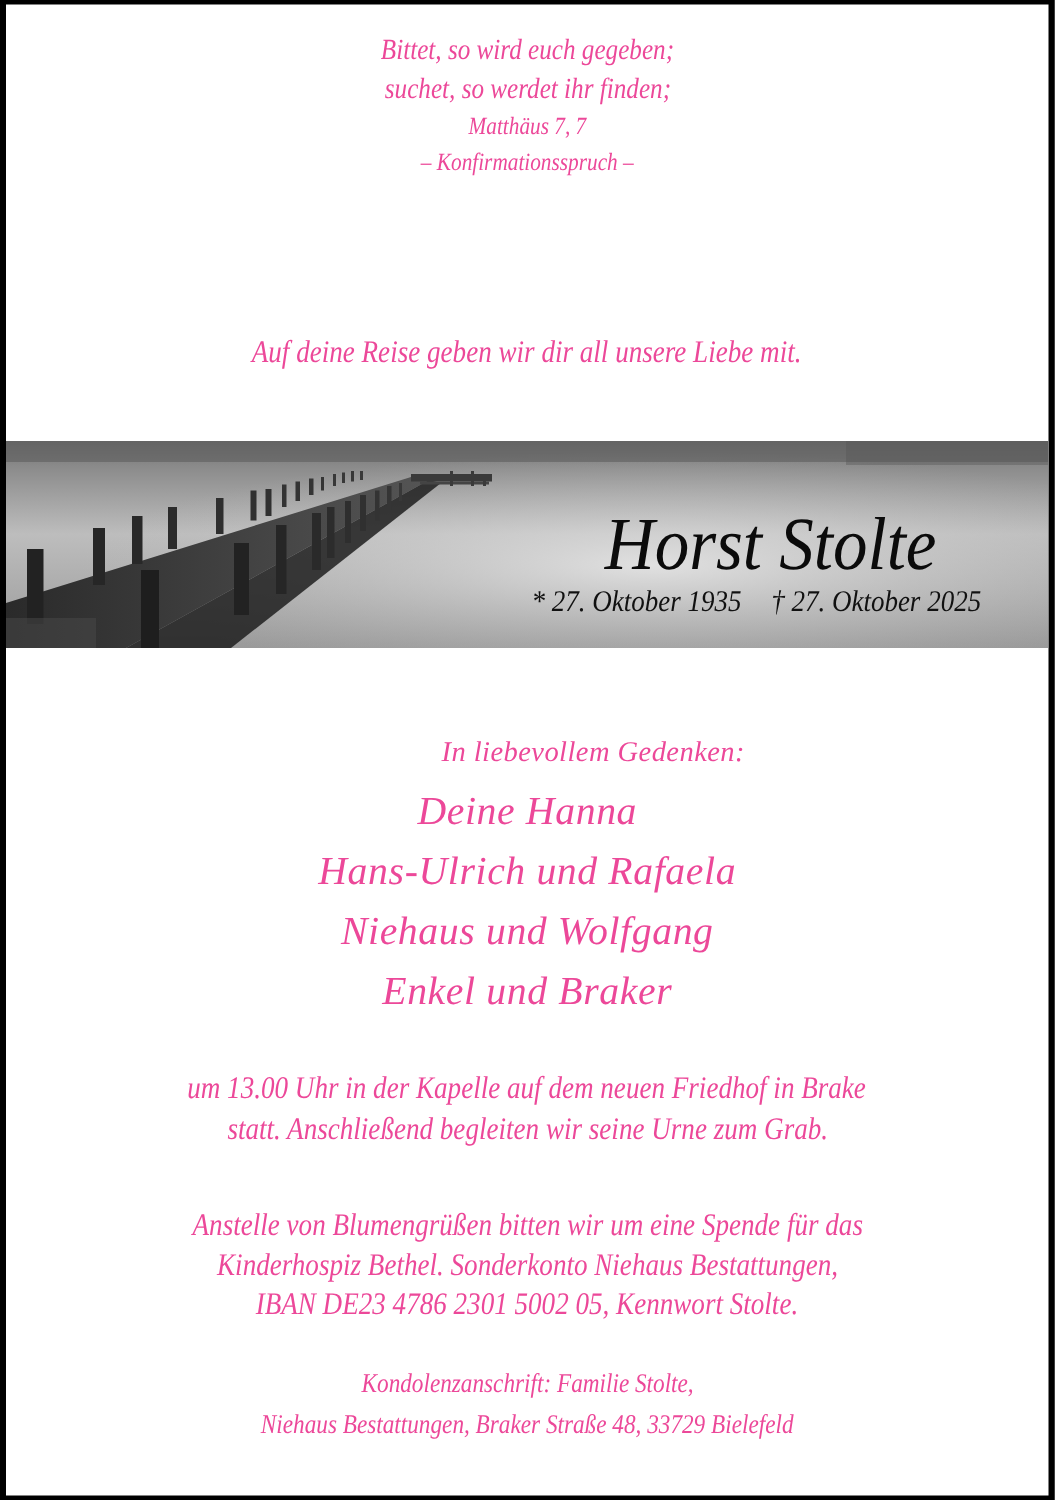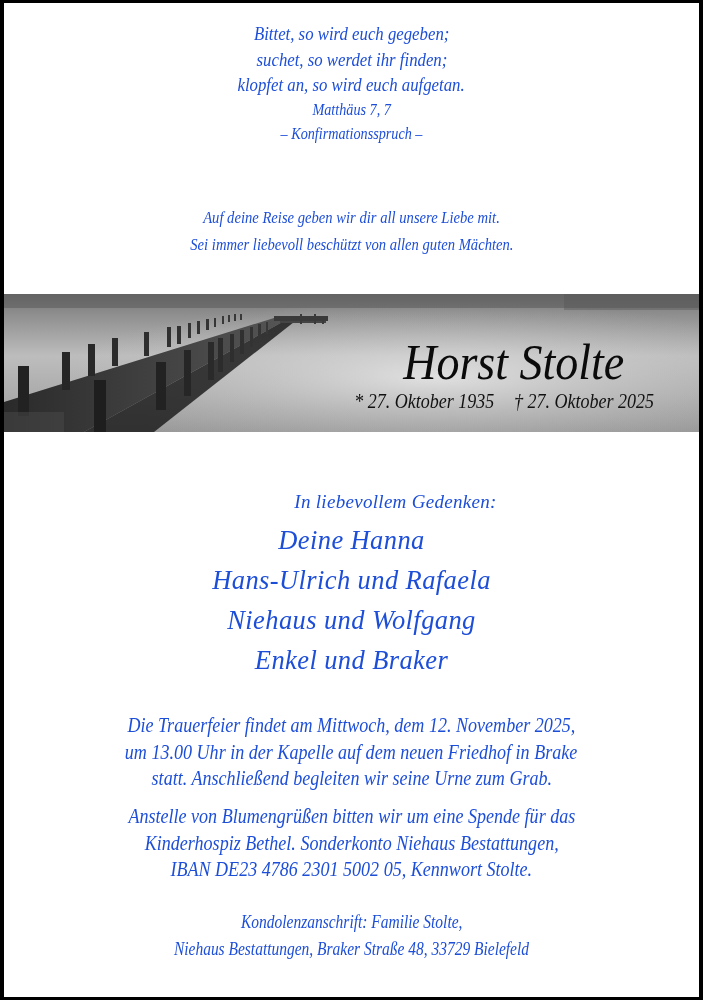--- a/index.html
+++ b/index.html
@@ -1,50 +1,48 @@
 <!DOCTYPE html>
 <html><head>
 <meta charset="utf-8">
 <style>
   html, body { margin:0; padding:0; background:#000; }
   body { width:703px; height:1000px; position:relative; overflow:hidden; font-family:"Liberation Serif", "DejaVu Serif", serif; }
   .page { position:absolute; left:4px; top:3px; width:695px; height:994px; background:#fff; overflow:hidden; }
-  .center { position:absolute; left:0; width:695px; text-align:center; font-style:italic; color:#1d4ed8; }
+  .center { position:absolute; left:0; width:695px; text-align:center; font-style:italic; color:#ec4899; }
   .condensed { display:inline-block; transform:scaleX(0.86); transform-origin:center; white-space:nowrap; }
   .verse { top:18px; font-size:19.5px; line-height:25.5px; }
   .verse .small { font-size:16.5px; line-height:24px; }
-  .wish { top:201px; font-size:17px; line-height:27px; }
+  .wish { top:218px; font-size:21px; line-height:27px; }
   .banner { position:absolute; left:0; top:291px; width:695px; height:176px; overflow:hidden; }
   .banner svg { position:absolute; left:0; top:0; }
   .bname { position:absolute; right:75px; top:39px; font-size:50px; font-style:italic; color:#0b0b0b; white-space:nowrap; transform:scaleX(0.92); transform-origin:right; }
   .bdates { position:absolute; right:45px; top:96px; font-size:20px; font-style:italic; color:#111; white-space:nowrap; transform:scaleX(0.9); transform-origin:right; }
   .bdates span { margin-left:22px; }
   .bdates span:first-child { margin-left:0; }
   .memory { top:486px; font-size:19px; line-height:26px; letter-spacing:0.3px;padding-left:44px; }
   .family { top:517px; font-size:26.5px; line-height:40px; letter-spacing:0.4px; }
   .service { top:709px; font-size:21px; line-height:26.5px; }
   .donation { top:800px; font-size:21px; line-height:26.5px; }
   .condol { top:906px; font-size:18px; line-height:27px; }
 </style>
 </head>
 <body>
 
 <div class="page">
 
   <div class="center verse">
     <div><span class="condensed">Bittet, so wird euch gegeben;</span></div>
     <div><span class="condensed">suchet, so werdet ihr finden;</span></div>
-    <div><span class="condensed">klopfet an, so wird euch aufgetan.</span></div>
     <div class="small"><span class="condensed">Matthäus 7, 7</span></div>
     <div class="small"><span class="condensed">– Konfirmationsspruch –</span></div>
   </div>
 
   <div class="center wish">
     <div><span class="condensed">Auf deine Reise geben wir dir all unsere Liebe mit.</span></div>
-    <div><span class="condensed">Sei immer liebevoll beschützt von allen guten Mächten.</span></div>
   </div>
 
   <div class="banner">
     <svg width="695" height="138" viewBox="0 0 695 138">
       <defs>
         <linearGradient id="sky" x1="0" y1="0" x2="0" y2="1">
           <stop offset="0" stop-color="#6e6e6e"></stop>
           <stop offset="0.12" stop-color="#8a8a8a"></stop>
           <stop offset="0.45" stop-color="#bdbdbd"></stop>
           <stop offset="1" stop-color="#9a9a9a"></stop>
@@ -112,21 +110,20 @@
   </div>
 
   <div class="center family">
     <div>Deine Hanna</div>
     <div>Hans-Ulrich und Rafaela</div>
     <div>Niehaus und Wolfgang</div>
     <div>Enkel und Braker</div>
   </div>
 
   <div class="center service">
-    <div><span class="condensed">Die Trauerfeier findet am Mittwoch, dem 12. November 2025,</span></div>
     <div><span class="condensed">um 13.00 Uhr in der Kapelle auf dem neuen Friedhof in Brake</span></div>
     <div><span class="condensed">statt. Anschließend begleiten wir seine Urne zum Grab.</span></div>
   </div>
 
   <div class="center donation">
     <div><span class="condensed">Anstelle von Blumengrüßen bitten wir um eine Spende für das</span></div>
     <div><span class="condensed">Kinderhospiz Bethel. Sonderkonto Niehaus Bestattungen,</span></div>
     <div><span class="condensed">IBAN DE23 4786 2301 5002 05, Kennwort Stolte.</span></div>
   </div>
 

